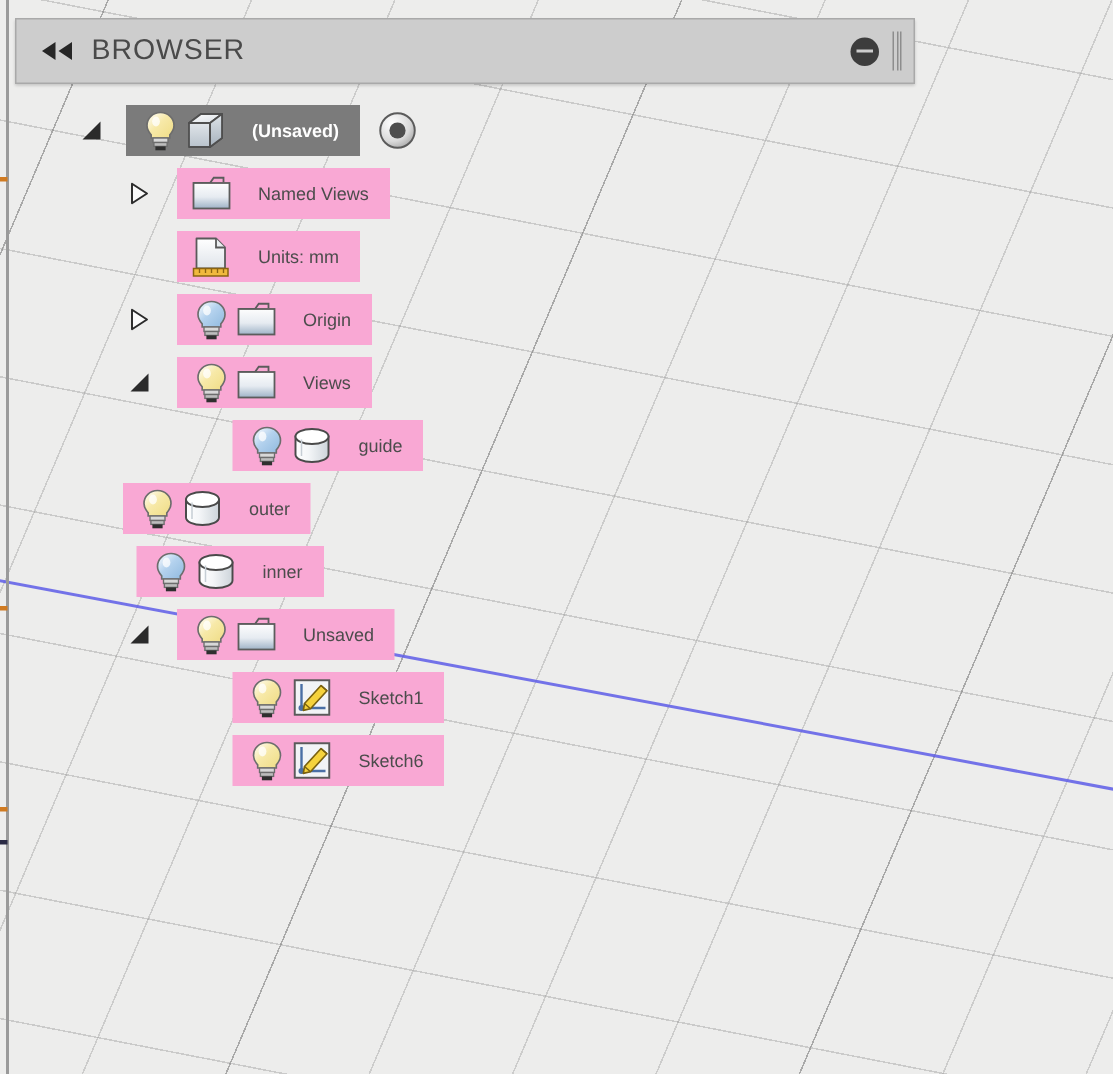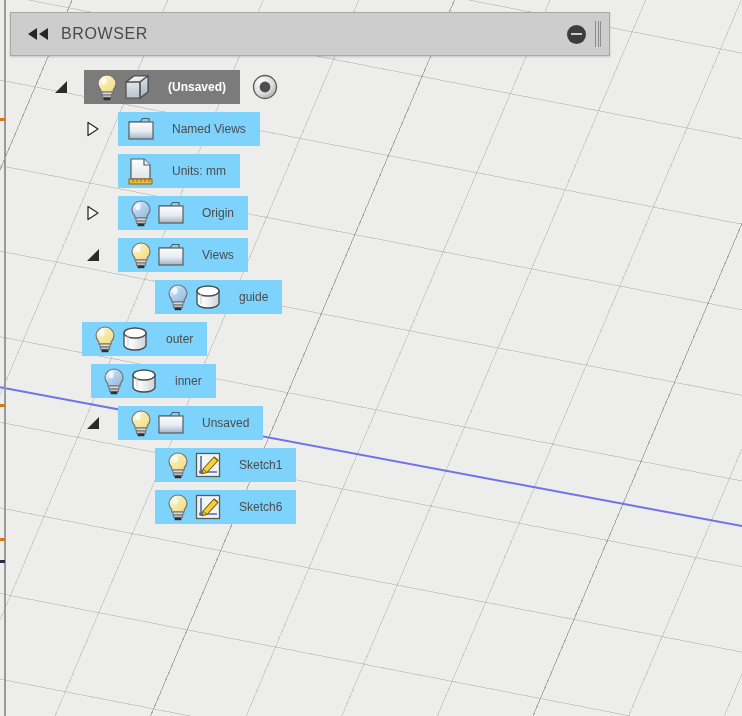--- a/index.html
+++ b/index.html
@@ -114,21 +114,21 @@
   .collapse-arrows {
     margin-left: 14px;
     width: 26px;
     height: 22px;
     display: flex;
     align-items: center;
     justify-content: center;
   }
   .panel-title {
     margin-left: 10px;
-    font-size: 16px;
+    font-size: 19px;
     letter-spacing: 0.6px;
     color: #4a4a4a;
     font-family: "Liberation Sans", sans-serif;
   }
   .panel-right {
     position: absolute;
     right: 8px;
     top: 0;
     height: 100%;
     display: flex;
@@ -182,21 +182,21 @@
     width: 22px;
     height: 22px;
     display: flex;
     align-items: center;
     justify-content: center;
   }
   .row-band {
     display: inline-flex;
     align-items: center;
     height: 34px;
-    background: #7dd3fc;
+    background: #f9a8d4;
     padding-right: 14px;
     box-sizing: border-box;
   }
   .row-band.selected {
     background: #7b7b7b;
   }
   .row-label {
     font-size: 12px;
     color: #4c4c4c;
     margin-left: 16px;

